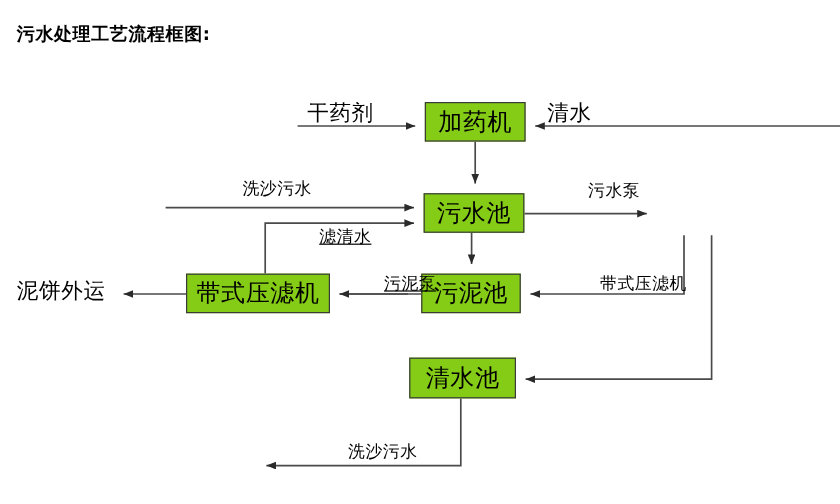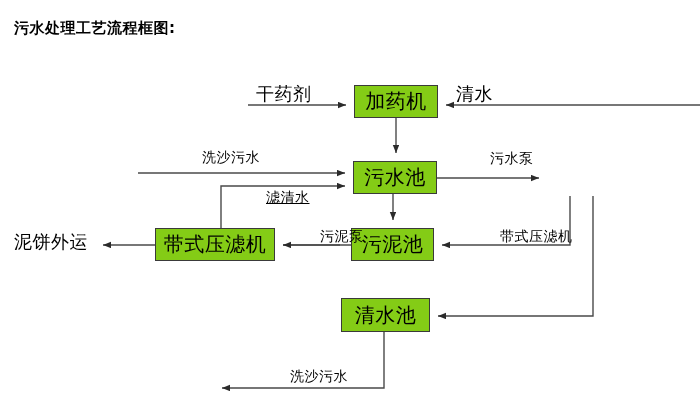--- a/index.html
+++ b/index.html
@@ -131,19 +131,19 @@
   <div class="term-label" style="left:456px; top:82px;">清水</div>
 
   <div class="edge-label" style="left:170px; top:149px;">洗沙污水</div>
 
   <div class="edge-label" style="left:234px; top:189px;text-decoration:underline;">滤清水</div>
 
   <div class="edge-label" style="left:458px; top:150px;font-family:Liberation Serif, serif;">污水泵</div>
 
   <div class="term-label" style="left:14px; top:230px;">泥饼外运</div>
 
-  <div class="edge-label" style="left:288px; top:228px;">污泥泵</div>
+  <div class="edge-label" style="left:288px; top:228px;text-decoration:underline;">污泥泵</div>
 
   <div class="edge-label" style="left:468px; top:228px;">带式压滤机</div>
 
   <div class="edge-label" style="left:258px; top:368px;">洗沙污水</div>
 
 </div>
 
 </body></html>

